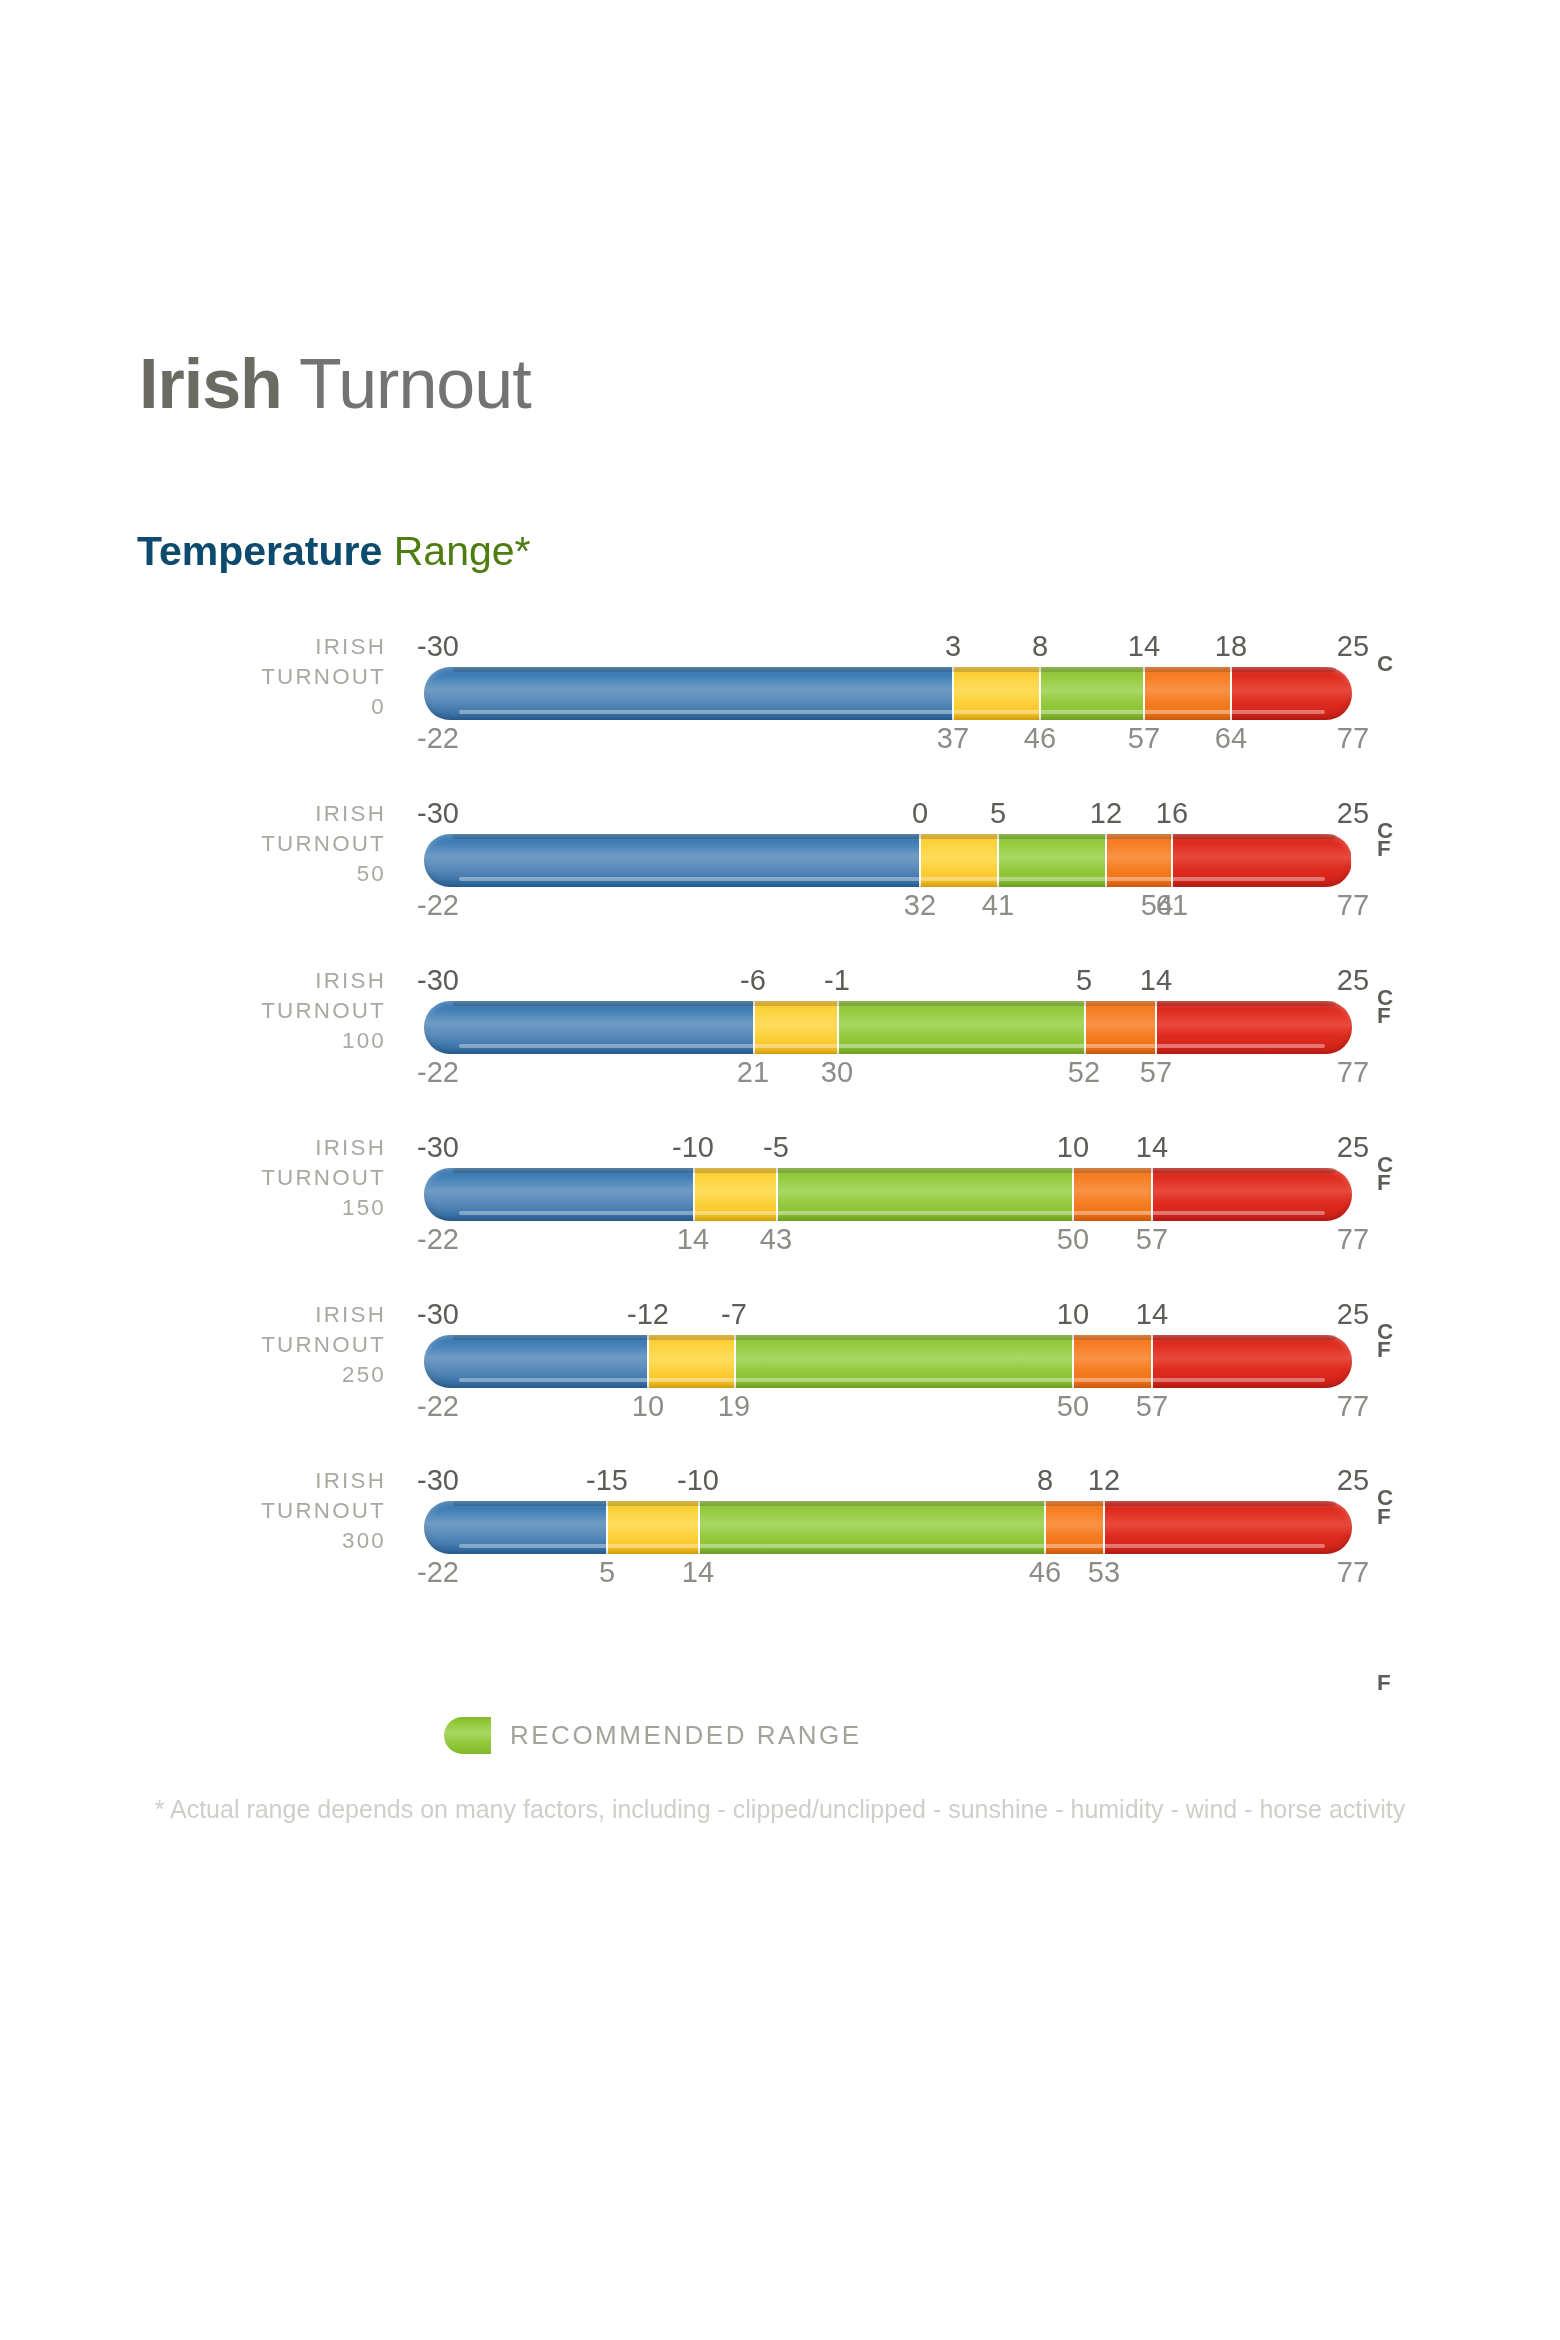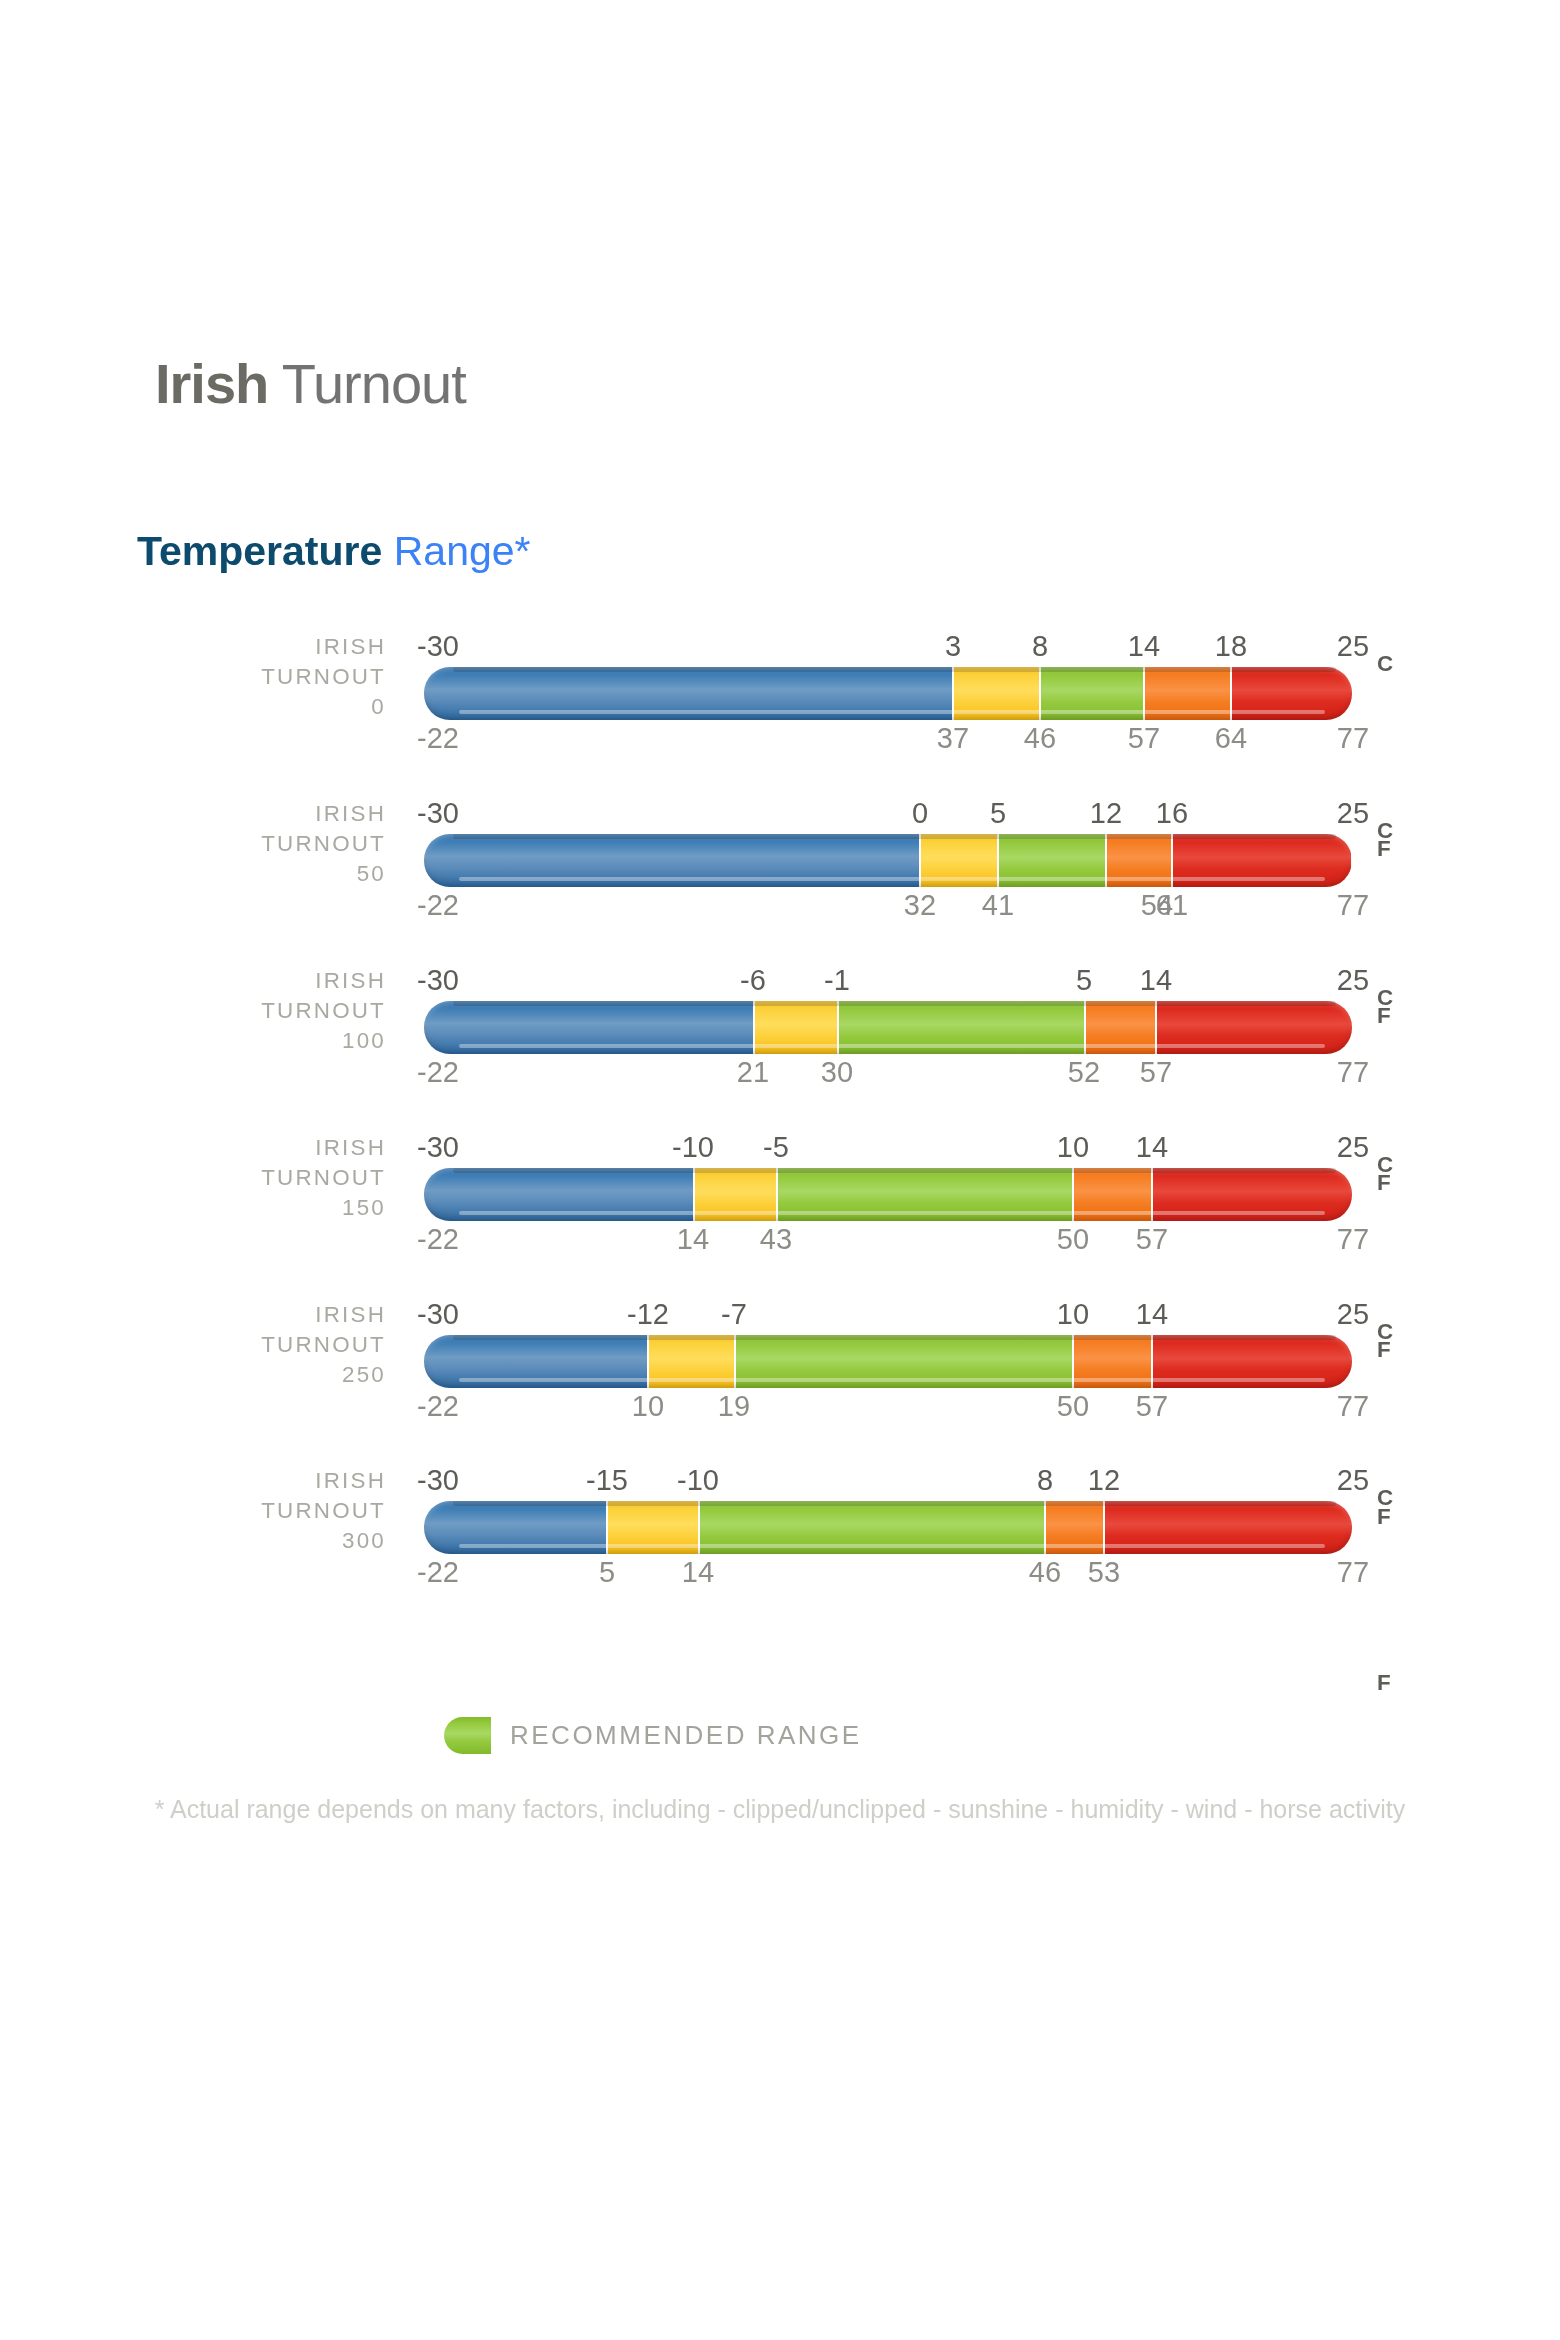--- a/index.html
+++ b/index.html
@@ -7,35 +7,35 @@
     width:1560px; height:2341px;
     background:#ffffff;
     font-family:"Liberation Sans", sans-serif;
     overflow:hidden;
     position:relative;
   }
   .page { position:absolute; left:0; top:0; width:1560px; height:2341px; }
 
   
   #title {
-    position:absolute; left:155px; top:339px;
-    font-size:56px; line-height:90px;
+    position:absolute; left:139px; top:339px;
+    font-size:70px; line-height:90px;
     color:#6f6f68; letter-spacing:-1px;
     white-space:nowrap;
   }
   #title .b { font-weight:bold; color:#6b6b64; }
   #title .l { font-weight:normal; color:#737373; }
 
   #subtitle {
     position:absolute; left:137px; top:529px;
     font-size:41px; line-height:45px;
     color:#6f6f68; white-space:nowrap;
   }
   #subtitle .b { font-weight:bold; color:#0c4a6e; }
-  #subtitle .l { font-weight:normal; color:#3b82f6; }
+  #subtitle .l { font-weight:normal; color:#4d7c0f; }
 
   
   .row { position:absolute; left:0; width:1560px; height:146px; }
 
   .rowlabel {
     position:absolute; left:176px; width:210px;
     top:19.5px;
     text-align:right;
     font-size:22.4px; line-height:30px;
     letter-spacing:2.2px;

